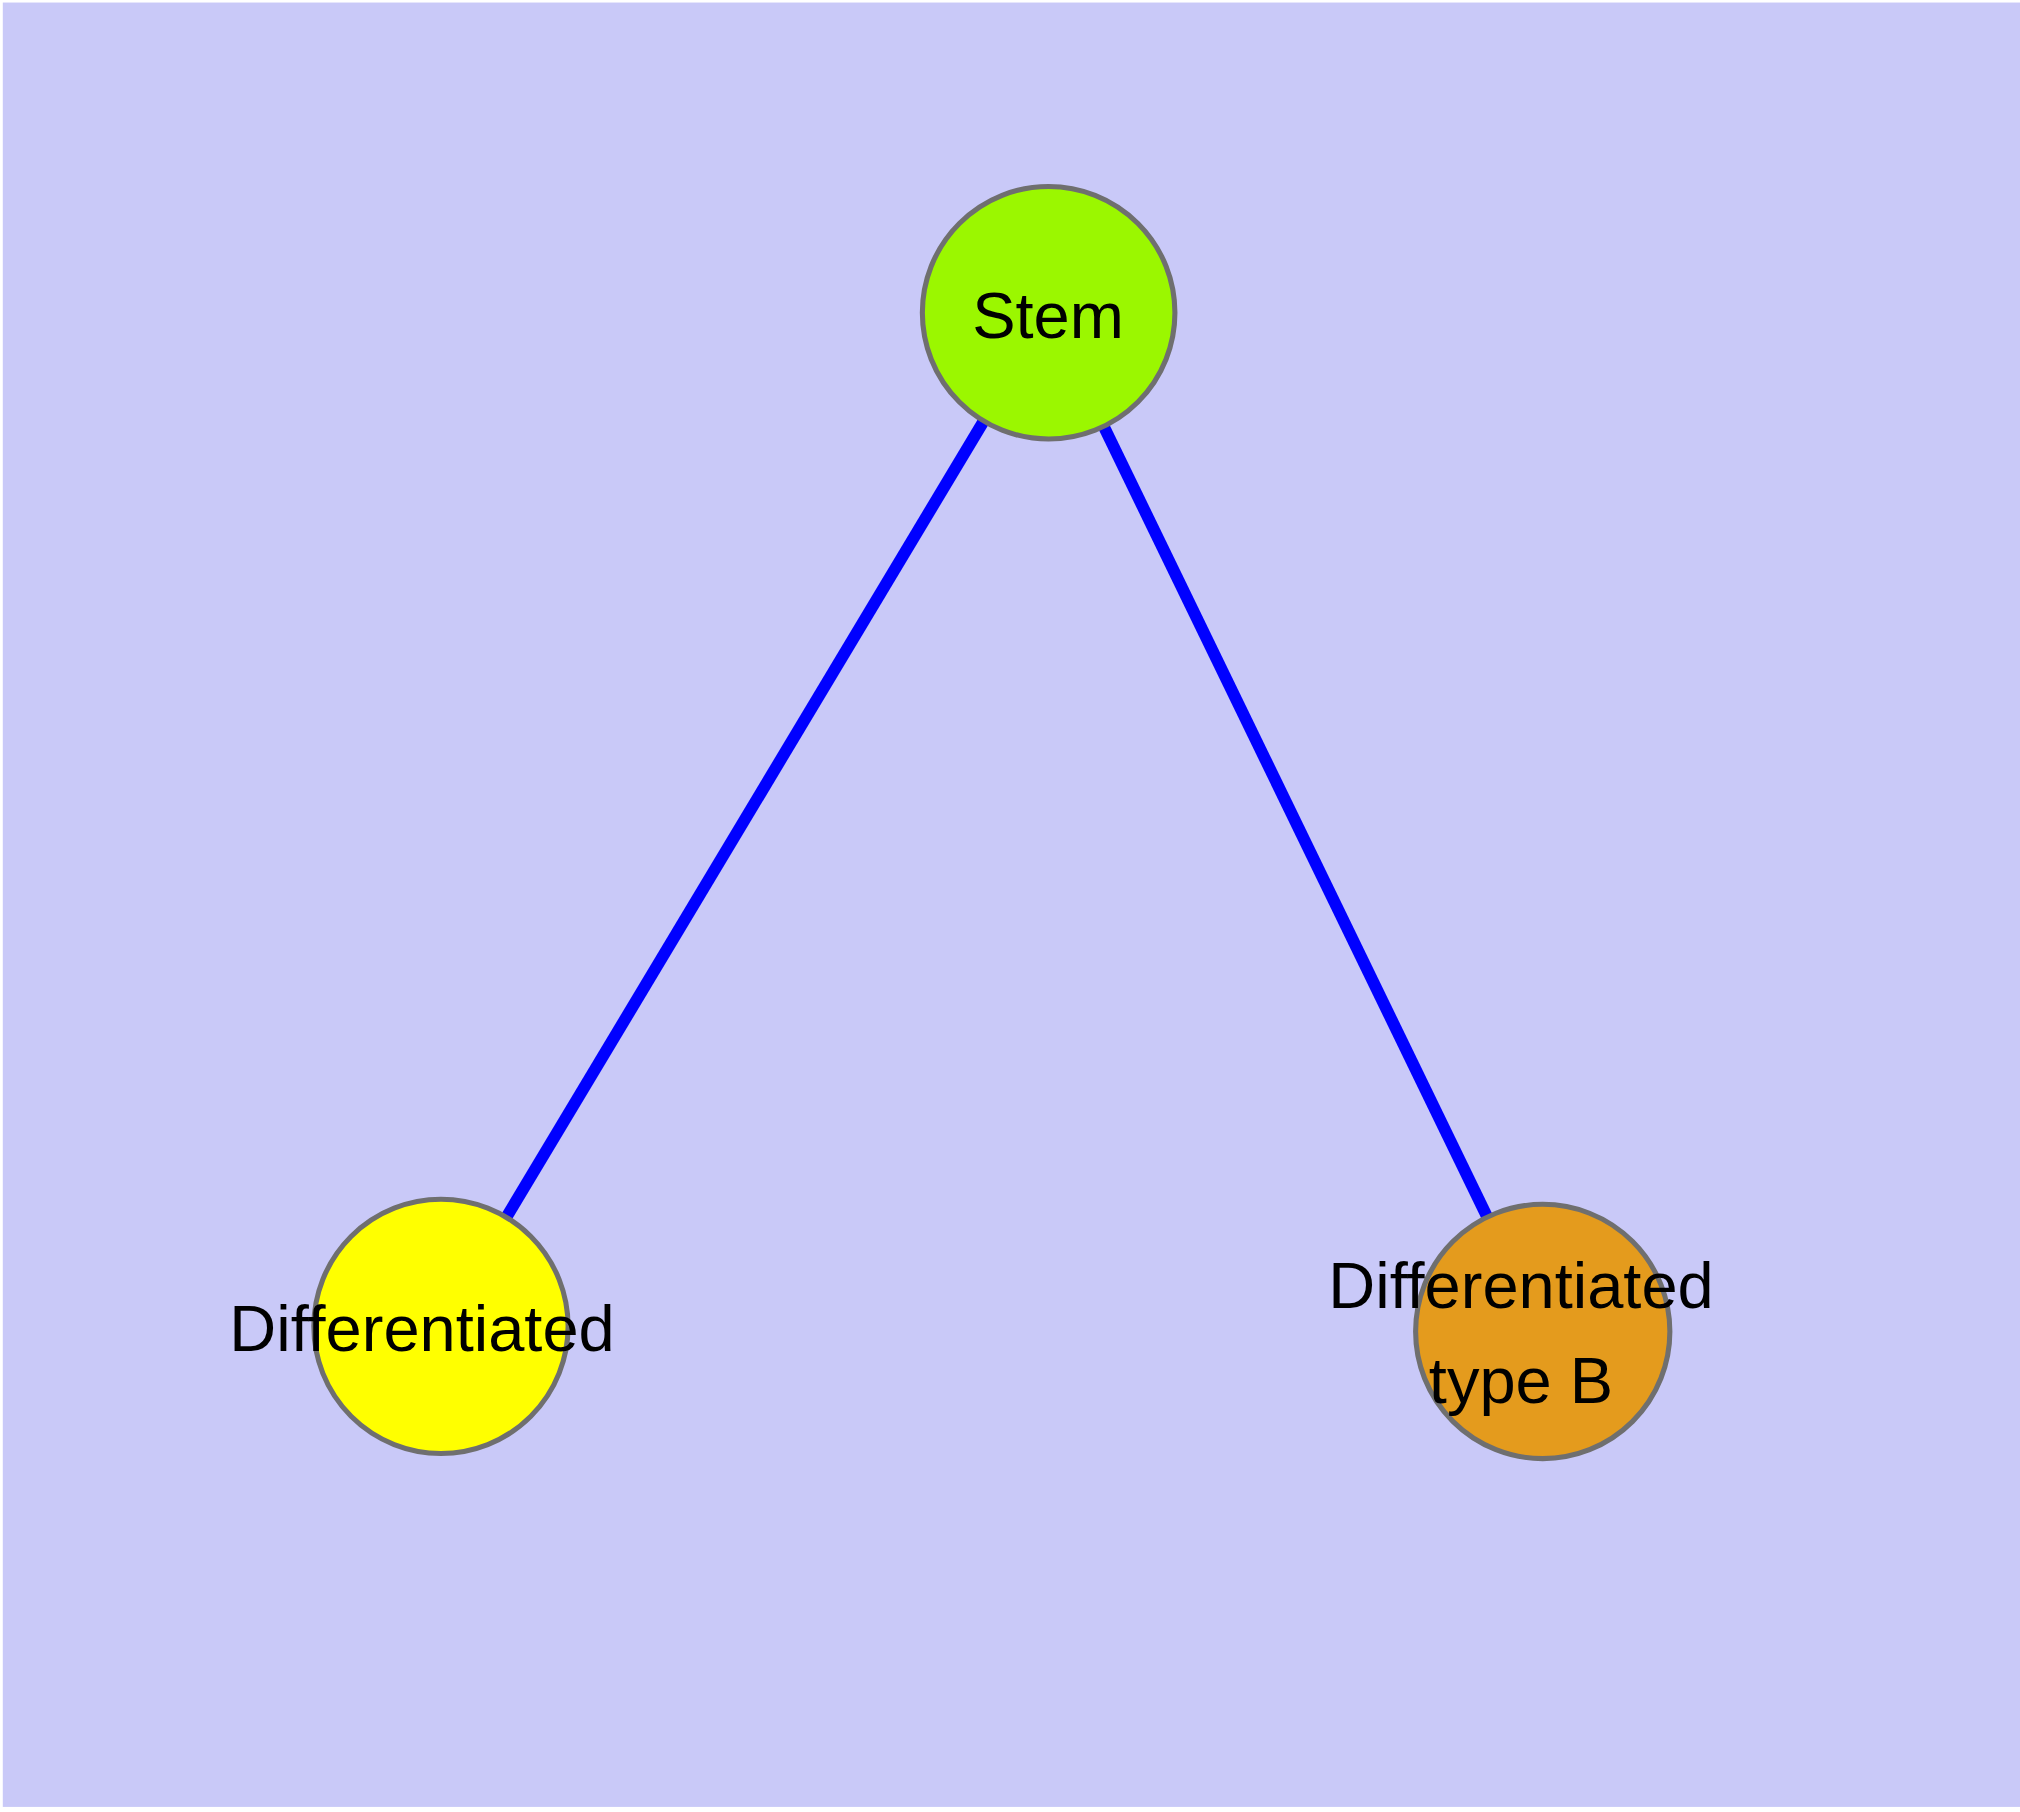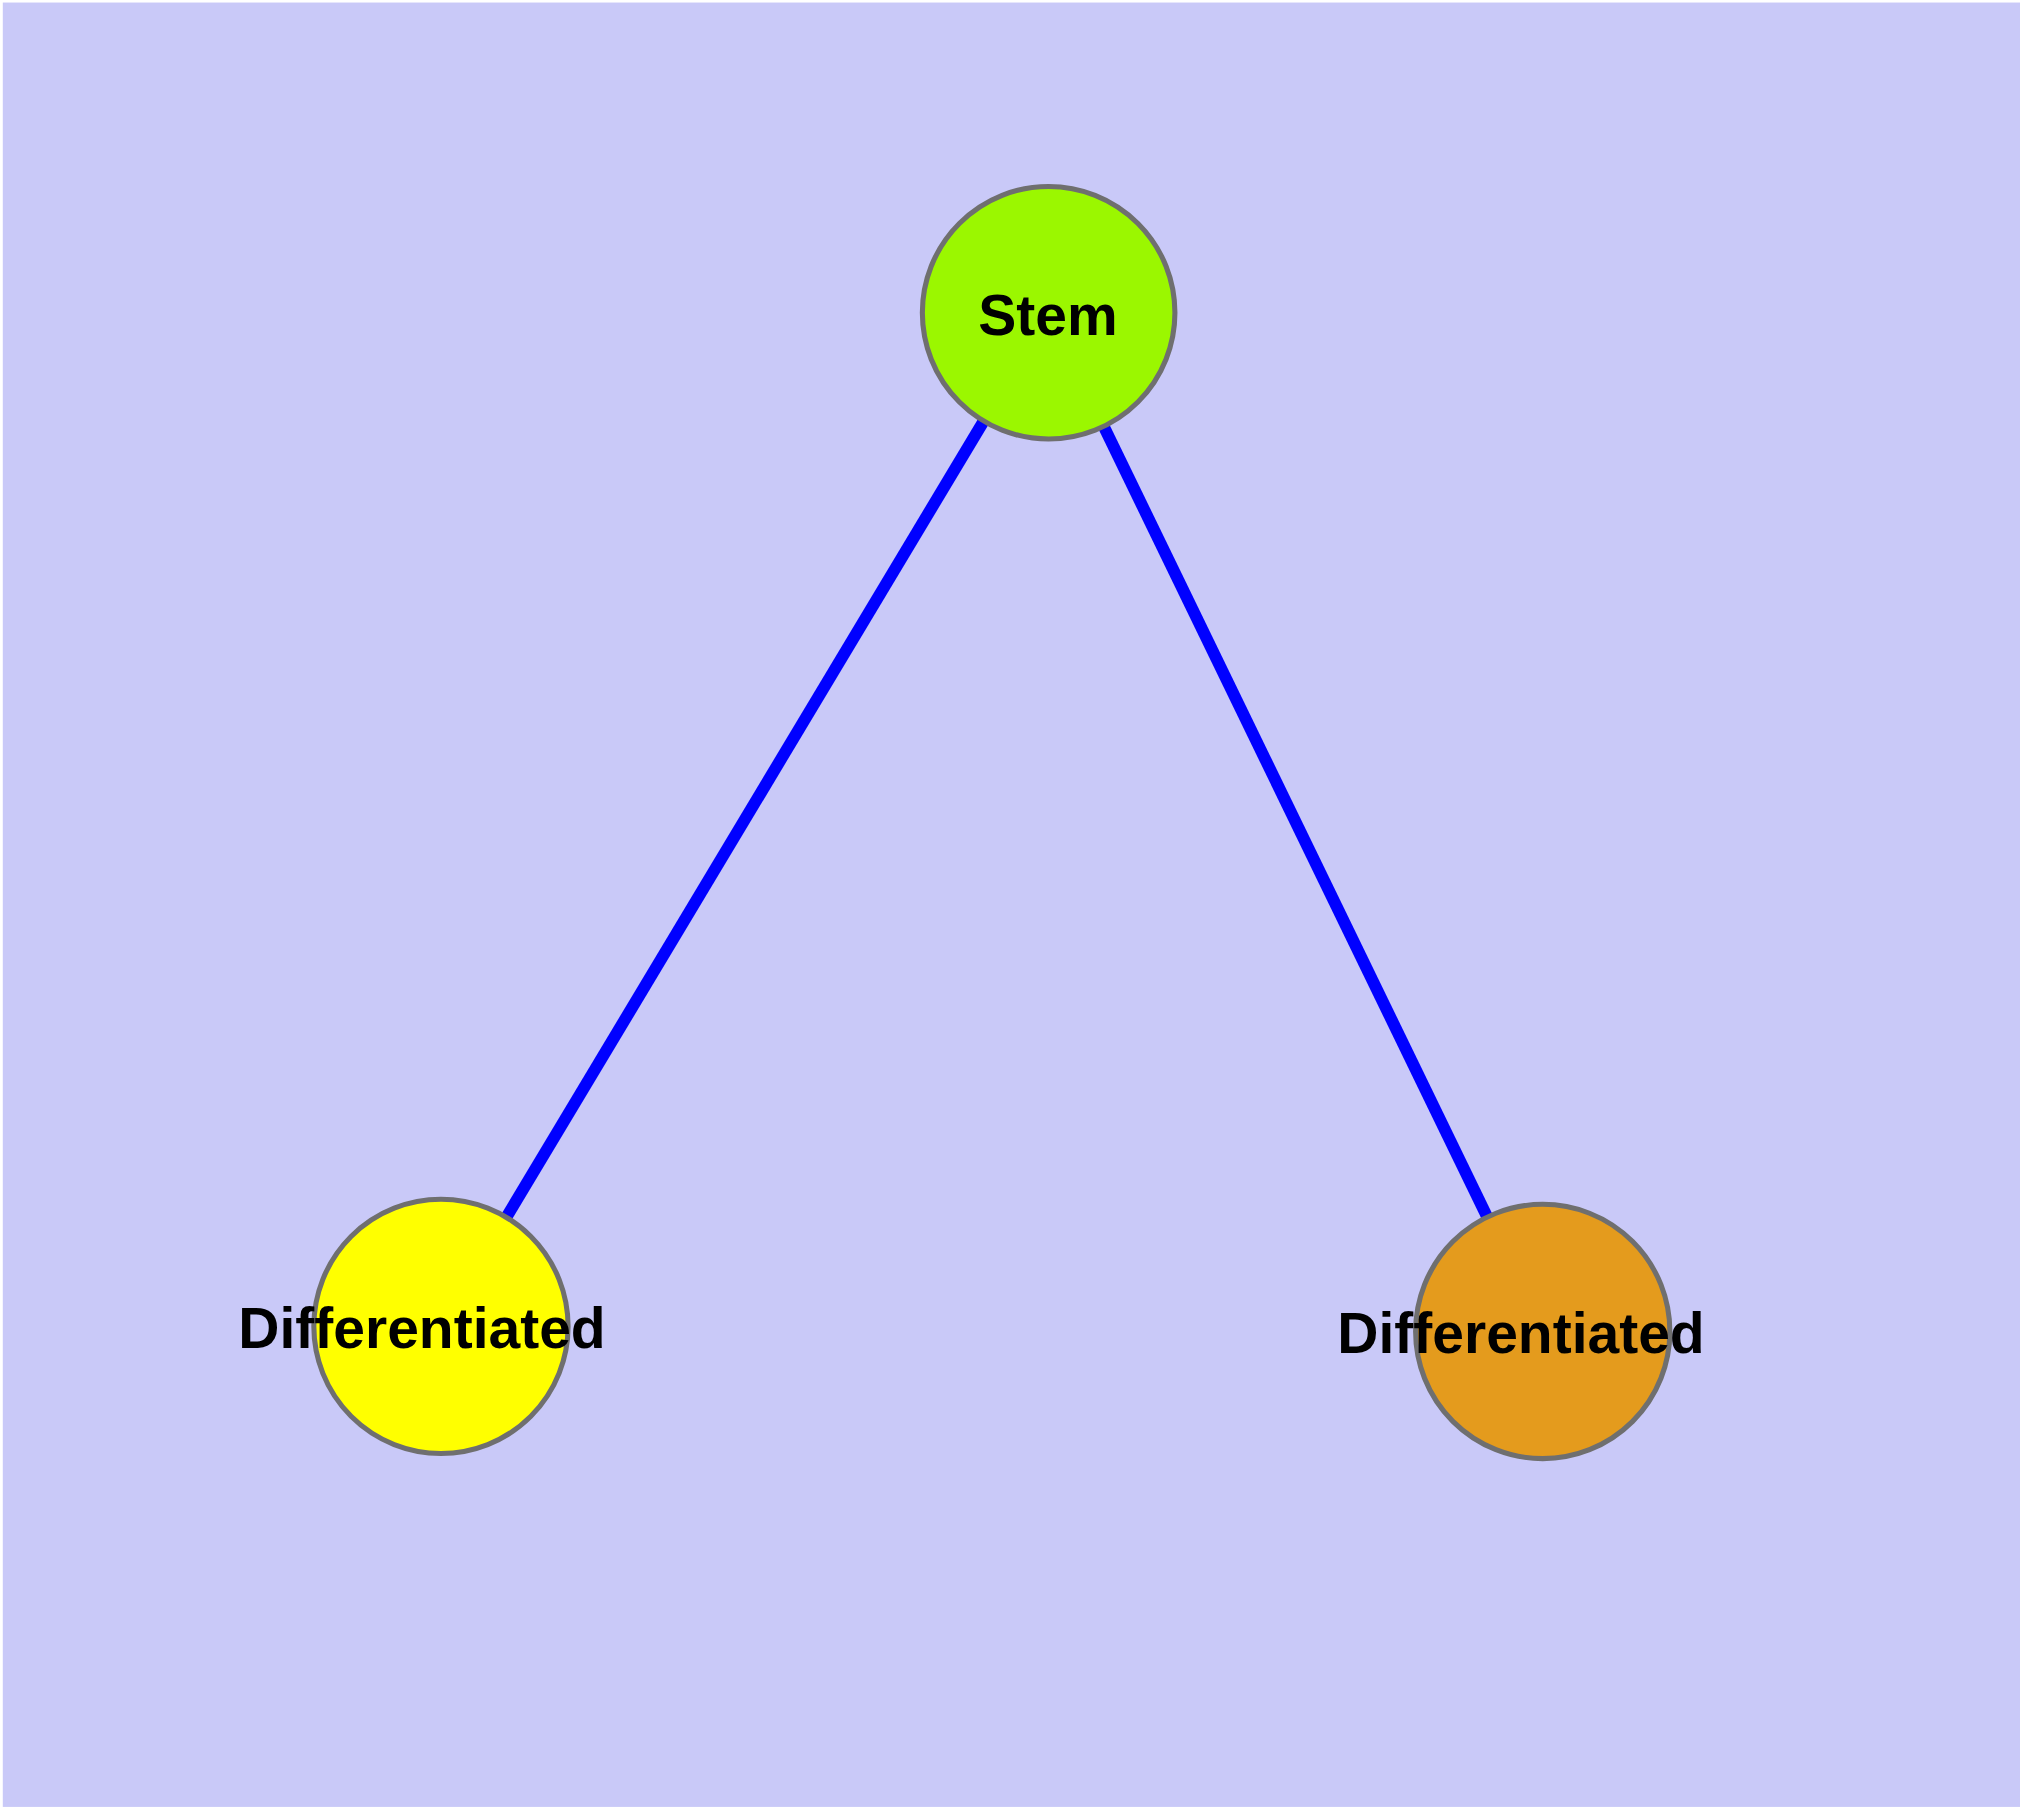--- a/index.html
+++ b/index.html
@@ -29,22 +29,22 @@
   }
   .node {
     stroke: #6f6f6f;
     stroke-width: 6px;
   }
   .node-label {
     position: absolute;
     transform: translate(-50%, -50%);
     text-align: center;
     color: #000000;
-    font-size: 57px;
-    font-weight: bold;
+    font-size: 65px;
+    font-weight: normal;
     line-height: 95px;
     white-space: nowrap;
     letter-spacing: 0;
   }
 </style>
 </head>
 <body>
 
 <div class="stage">
 
@@ -63,16 +63,17 @@
   <div class="node-label" style="left:1048px; top:315px;">
     <span>Stem</span>
   </div>
 
   <div class="node-label" style="left:422px; top:1328px;">
     <div>Differentiated</div>
   </div>
 
   <div class="node-label" style="left:1521px; top:1333px;">
     <div>Differentiated</div>
+    <div>type B</div>
   </div>
 
 </div>
 
 
 </body></html>

